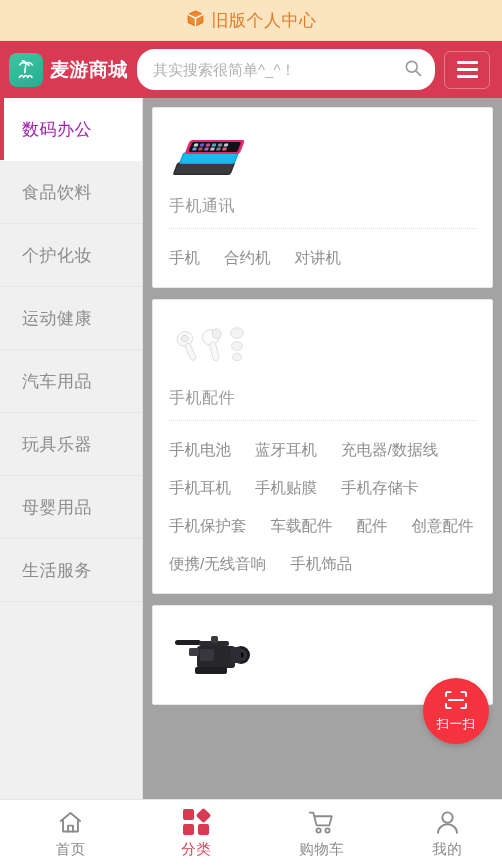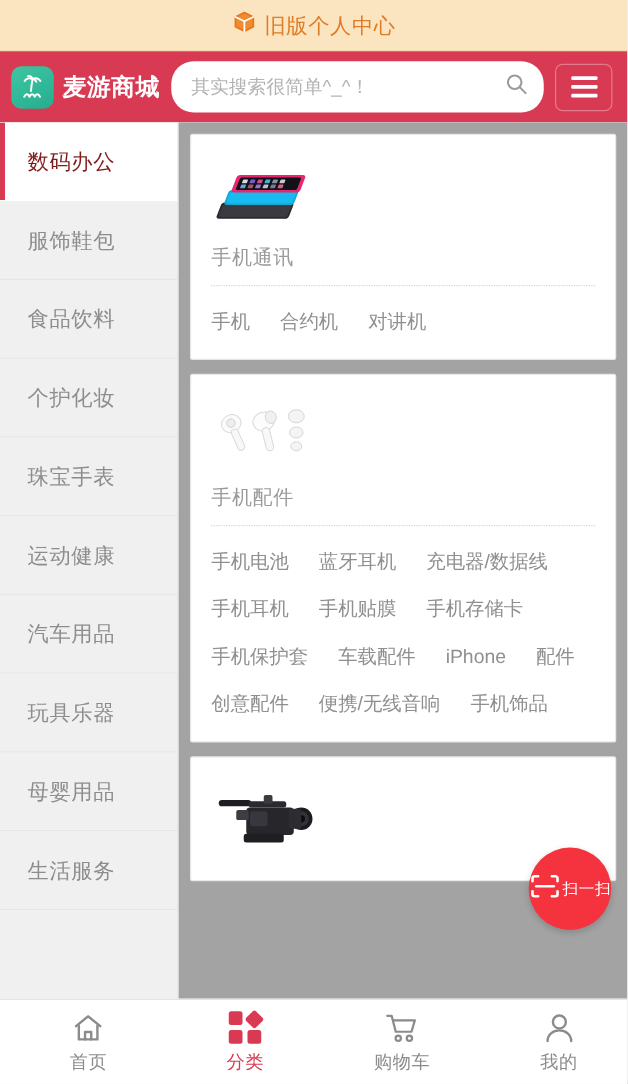--- a/index.html
+++ b/index.html
@@ -130,21 +130,21 @@
     font-size: 17px;
     color: #8d8d8d;
     background: #f0f0f0;
     border-bottom: 1px solid #e6e6e6;
     position: relative;
     cursor: pointer;
     letter-spacing: 0.5px;
   }
   .cat-item.active {
     background: #ffffff;
-    color: #7f1d1d;
+    color: #a21caf;
     border-bottom-color: #ffffff;
   }
   .cat-item.active::before {
     content: "";
     position: absolute;
     left: 0; top: 0; bottom: 0;
     width: 4px;
     background: #d93a53;
   }
 
@@ -194,21 +194,21 @@
   
   .scan-fab {
     position: absolute;
     right: 13px;
     bottom: 123px;
     width: 66px; height: 66px;
     border-radius: 50%;
     background: #f5333f;
     color: #ffffff;
     display: flex;
-    flex-direction: row;
+    flex-direction: column;
     align-items: center;
     justify-content: center;
     gap: 1px;
     box-shadow: 0 2px 6px rgba(0,0,0,0.18);
     cursor: pointer;
     z-index: 30;
   }
   .scan-fab .scan-label {
     font-size: 12.5px;
     color: #ffffff;
@@ -305,30 +305,24 @@
     </div>
   </div>
 
   <div class="body-area">
 
     <div class="sidebar">
       <div class="cat-item active">
         <span>数码办公</span>
       </div>
       <div class="cat-item">
-        <span>服饰鞋包</span>
-      </div>
-      <div class="cat-item">
         <span>食品饮料</span>
       </div>
       <div class="cat-item">
         <span>个护化妆</span>
-      </div>
-      <div class="cat-item">
-        <span>珠宝手表</span>
       </div>
       <div class="cat-item">
         <span>运动健康</span>
       </div>
       <div class="cat-item">
         <span>汽车用品</span>
       </div>
       <div class="cat-item">
         <span>玩具乐器</span>
       </div>
@@ -412,21 +406,20 @@
         <div class="card-title">手机配件</div>
         <div class="links">
           <a>手机电池</a>
           <a>蓝牙耳机</a>
           <a>充电器/数据线</a>
           <a>手机耳机</a>
           <a>手机贴膜</a>
           <a>手机存储卡</a>
           <a>手机保护套</a>
           <a>车载配件</a>
-          <a>iPhone</a>
           <a>配件</a>
           <a>创意配件</a>
           <a>便携/无线音响</a>
           <a>手机饰品</a>
         </div>
       </div>
 
       <div class="card">
         <div class="card-thumb">
           <svg width="92" height="56" viewBox="0 0 92 56">

